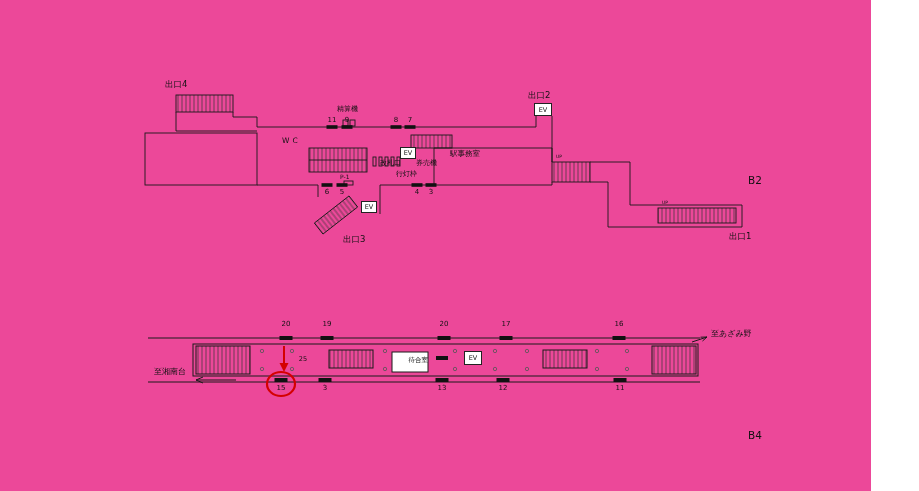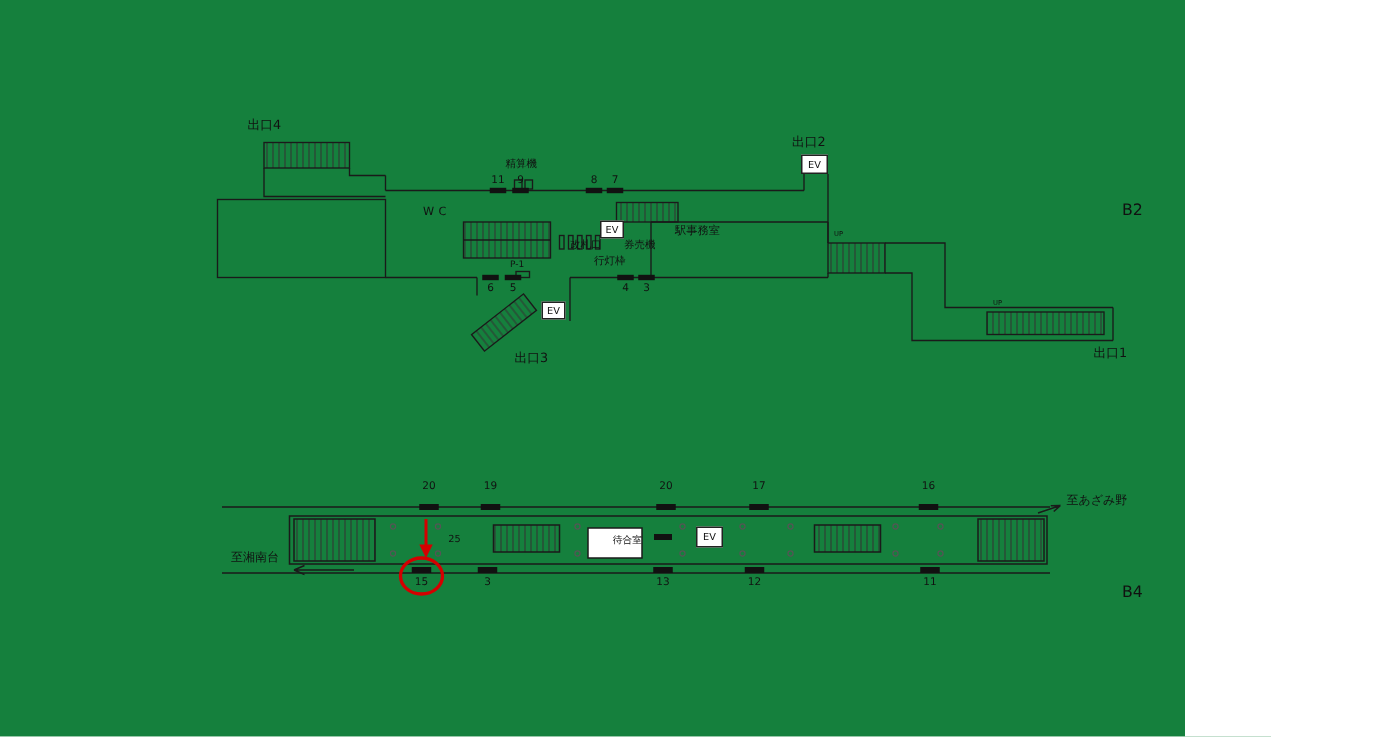--- a/index.html
+++ b/index.html
@@ -1,22 +1,22 @@
 <!DOCTYPE html>
 <html><head>
 <meta charset="utf-8">
 <style>
   * { margin:0; padding:0; box-sizing:border-box; }
   html,body { background:#ffffff; }
   body { font-family:"DejaVu Sans", sans-serif; color:#111; }
-  .stage { position:relative; width:790px; height:491px; background:#15803d; overflow:hidden; }
+  .stage { position:relative; width:871px; height:491px; background:#ec4899; overflow:hidden; }
   .stage > svg { position:absolute; left:0; top:0; }
   .lbl { position:absolute; white-space:nowrap; color:#111; font-size:8px; line-height:1.1; }
   .exit { font-size:8.5px; }
-  .floor { font-size:10.5px; }
+  .floor { font-size:10.5px;margin-top:40px; }
   .num { font-size:7px; transform:translateX(-50%); }
   .tiny { font-size:4.5px; }
   .evbox { position:absolute; border:1px solid #222; background:#fff; color:#111;
            font-size:6.5px; display:flex; align-items:center; justify-content:center; }
 </style>
 </head>
 <body>
 
 <div class="stage">
 

